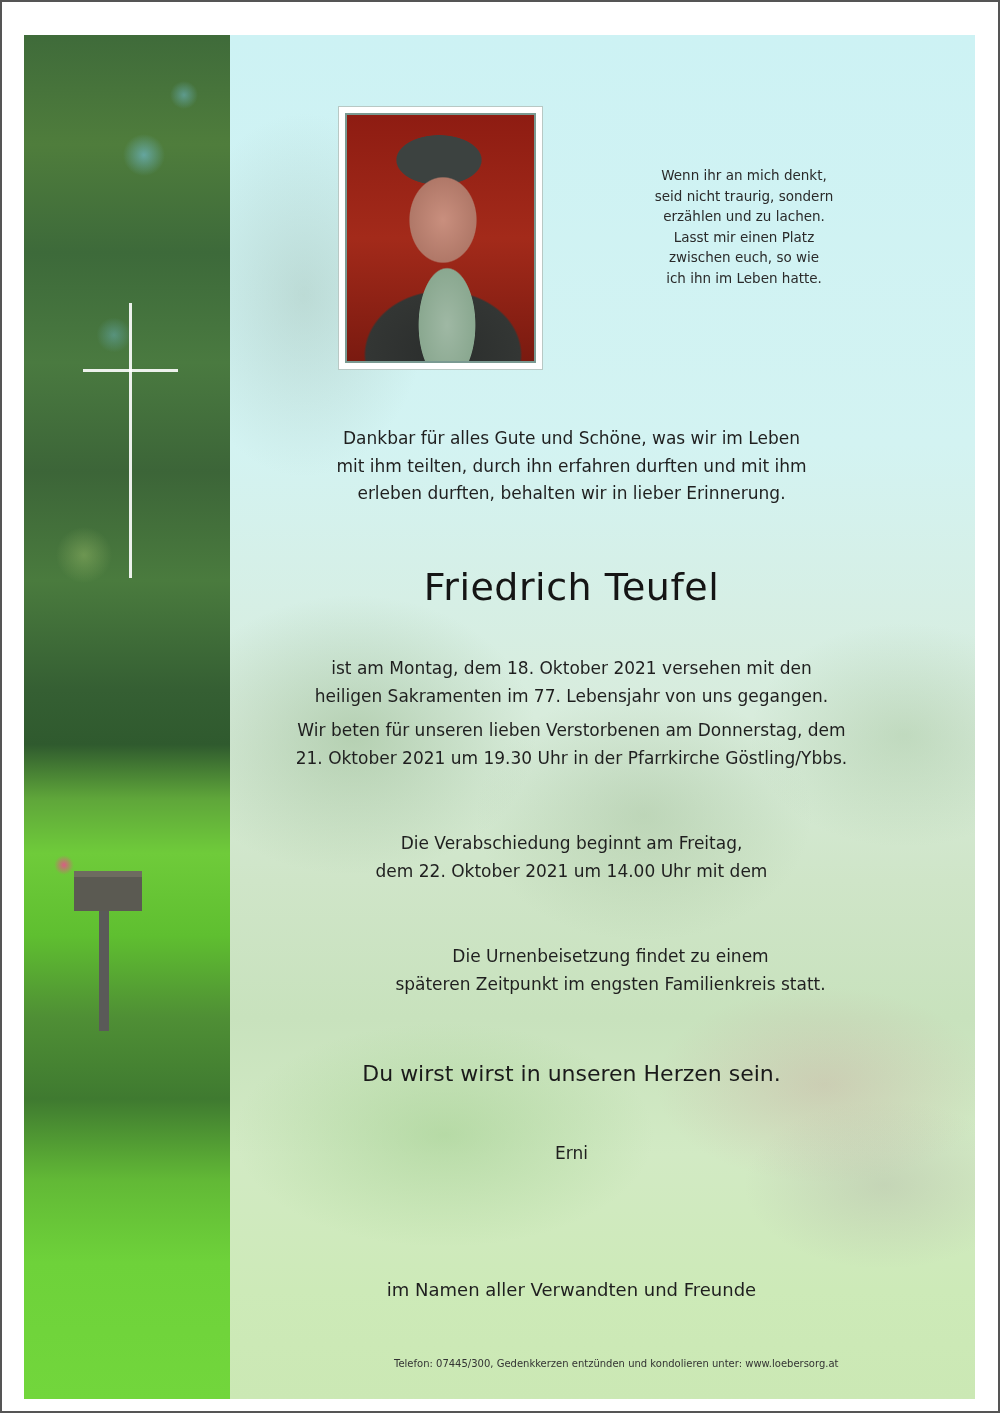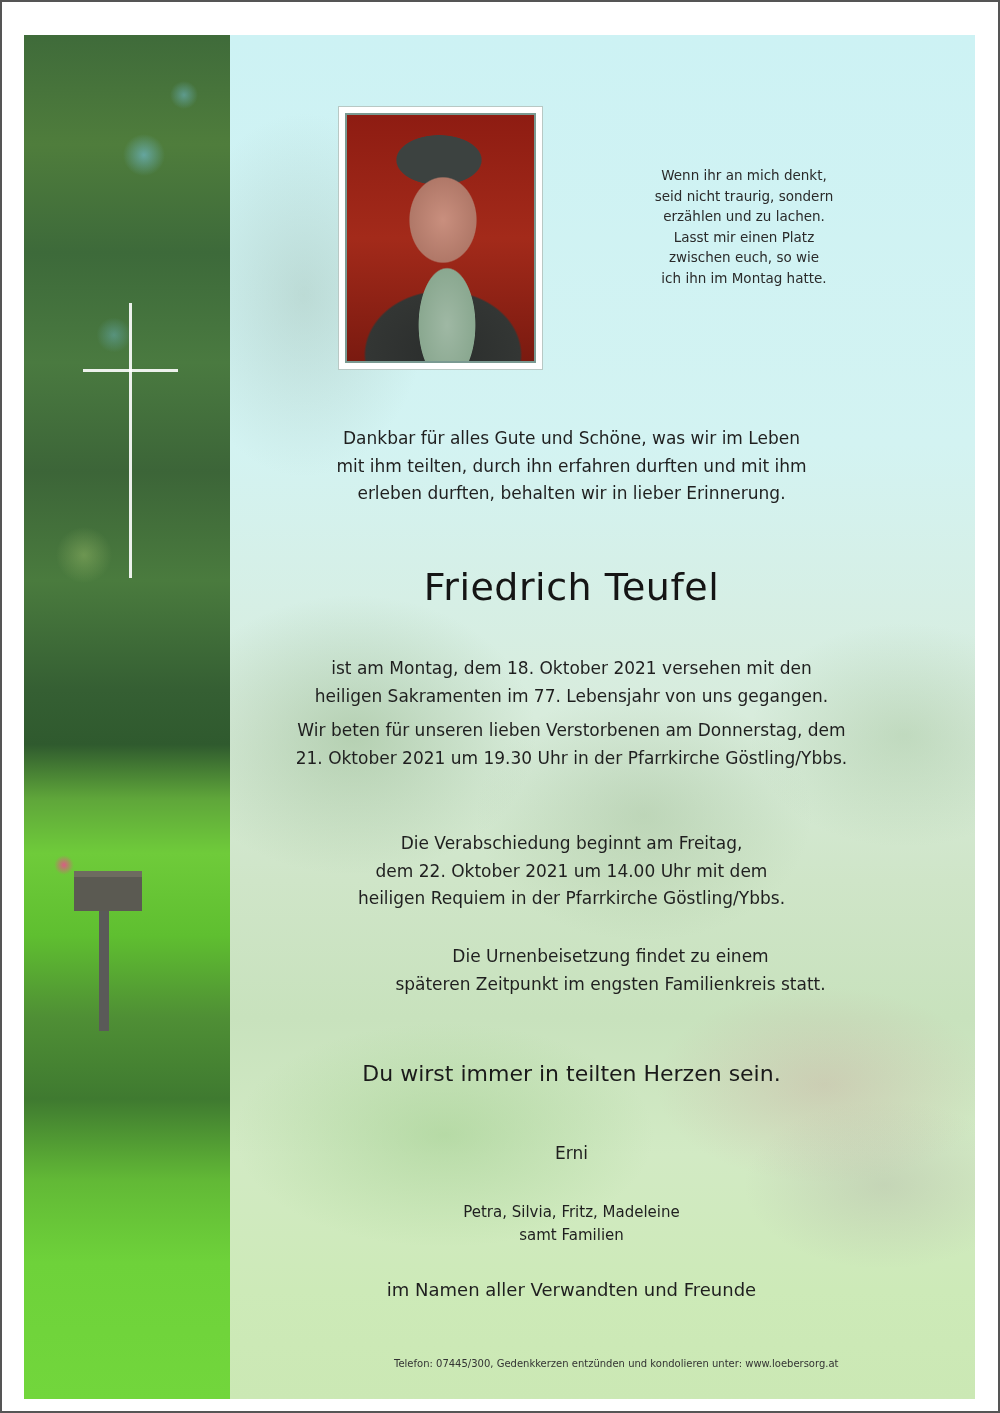--- a/index.html
+++ b/index.html
@@ -125,21 +125,21 @@
   <div class="photo-frame">
     <div class="photo"></div>
   </div>
 
   <div class="quote">
     <div>Wenn ihr an mich denkt,</div>
     <div>seid nicht traurig, sondern</div>
     <div>erzählen und zu lachen.</div>
     <div>Lasst mir einen Platz</div>
     <div>zwischen euch, so wie</div>
-    <div>ich ihn im Montag hatte.</div>
+    <div>ich ihn im Leben hatte.</div>
   </div>
 
   <div class="text-block para thanks">
     <div>Dankbar für alles Gute und Schöne, was wir im Leben</div>
     <div>mit ihm teilten, durch ihn erfahren durften und mit ihm</div>
     <div>erleben durften, behalten wir in lieber Erinnerung.</div>
   </div>
 
   <div class="text-block name">Friedrich Teufel</div>
 
@@ -149,36 +149,31 @@
   </div>
 
   <div class="text-block para prayer">
     <div>Wir beten für unseren lieben Verstorbenen am Donnerstag, dem</div>
     <div>21. Oktober 2021 um 19.30 Uhr in der Pfarrkirche Göstling/Ybbs.</div>
   </div>
 
   <div class="text-block para farewell">
     <div>Die Verabschiedung beginnt am Freitag,</div>
     <div>dem 22. Oktober 2021 um 14.00 Uhr mit dem</div>
-    <div>heiligen Requiem in der Pfarrkirche Göstling/Ybbs.</div>
   </div>
 
   <div class="text-block para urn">
     <div>Die Urnenbeisetzung findet zu einem</div>
     <div>späteren Zeitpunkt im engsten Familienkreis statt.</div>
   </div>
 
-  <div class="text-block closing">Du wirst immer in teilten Herzen sein.</div>
+  <div class="text-block closing">Du wirst wirst in unseren Herzen sein.</div>
 
   <div class="text-block sig1">Erni</div>
 
-  <div class="text-block sig2">
-    <div>Petra, Silvia, Fritz, Madeleine</div>
-    <div>samt Familien</div>
-  </div>
 
   <div class="text-block sig3">im Namen aller Verwandten und Freunde</div>
 
   <div class="footer-note">Telefon: 07445/300, Gedenkkerzen entzünden und kondolieren unter: www.loebersorg.at</div>
 
   <div class="logo">
     <div class="logo-name">LÖBERSORG</div>
     <div class="logo-sub">BESTATTUNG</div>
   </div>
 </div>

